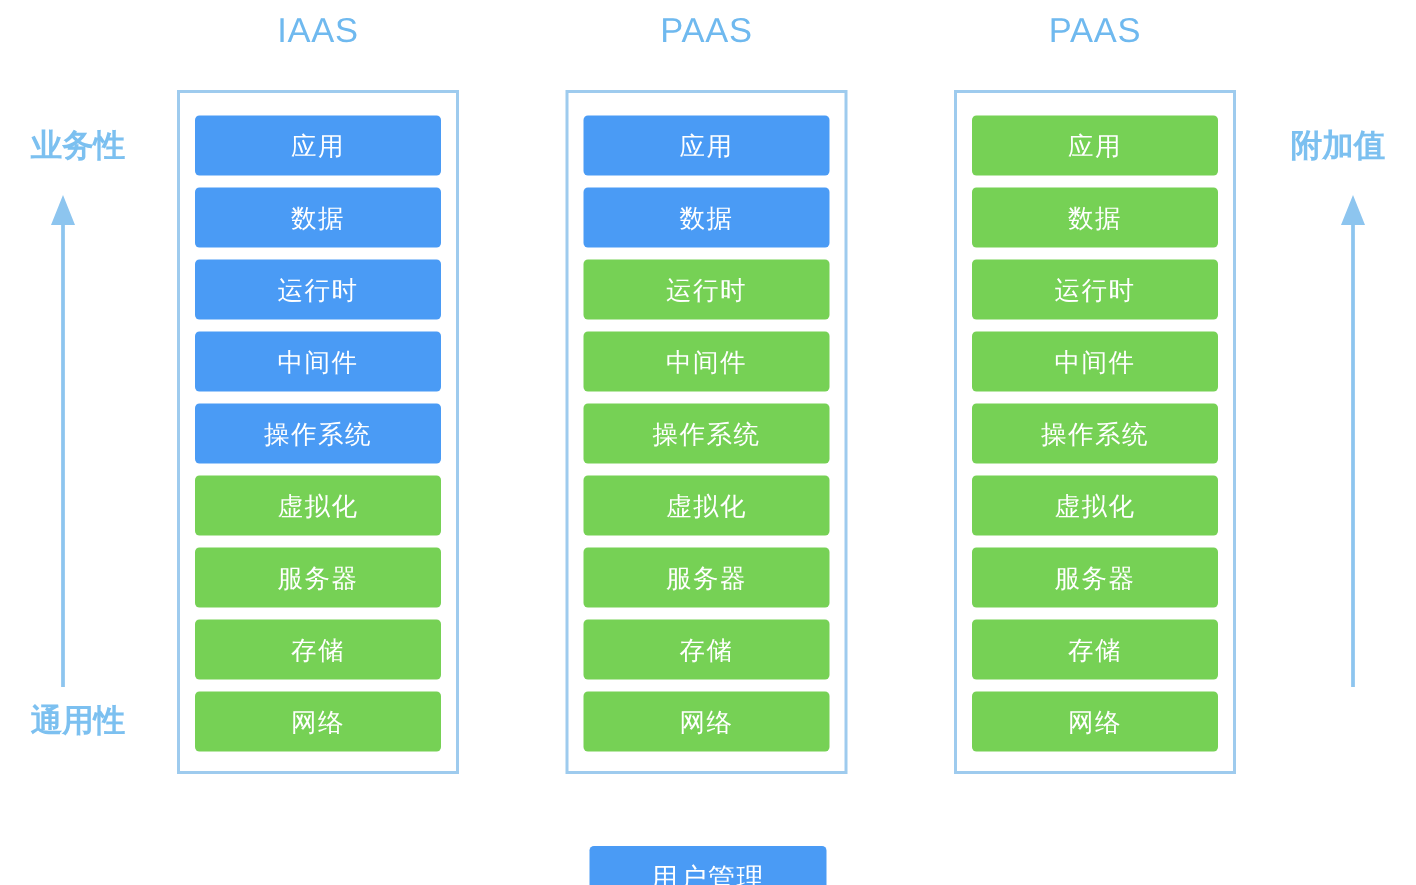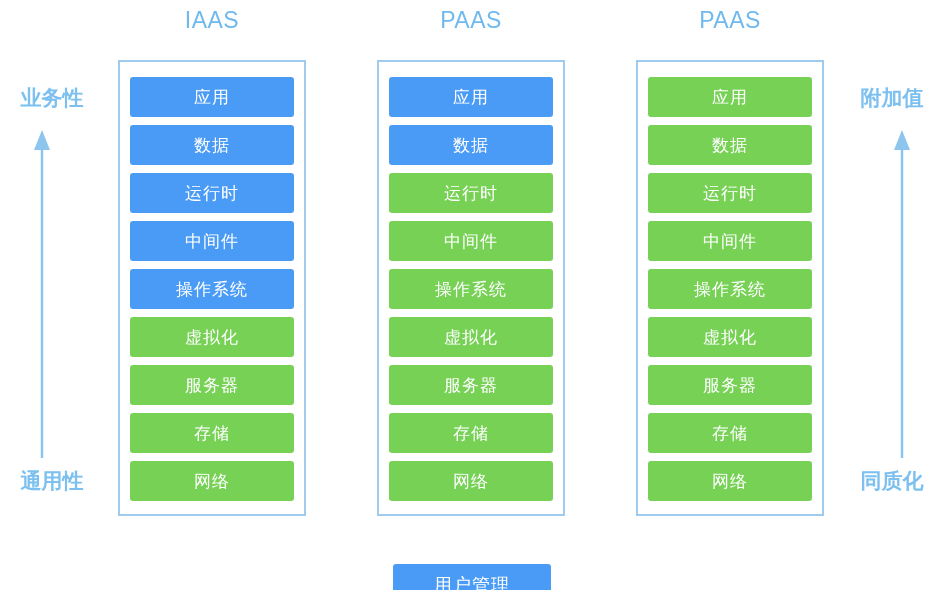--- a/index.html
+++ b/index.html
@@ -132,21 +132,20 @@
   </svg>
   <div class="axis-label bottom">通用性</div>
 </div>
 
 <div class="axis" id="axis-right">
   <div class="axis-label top">附加值</div>
   <svg class="axis-arrow" viewBox="0 0 104 330">
     <line x1="62" y1="330" x2="62" y2="18" stroke="#8dc5ef" stroke-width="2.5"></line>
     <polygon points="62,2 54,22 70,22" fill="#8dc5ef"></polygon>
   </svg>
-  <div class="axis-label bottom">同质化</div>
 </div>
 
 <div class="column" id="column-iaas">
     <div class="layer blue">应用</div>
     <div class="layer blue">数据</div>
     <div class="layer blue">运行时</div>
     <div class="layer blue">中间件</div>
     <div class="layer blue">操作系统</div>
     <div class="layer green">虚拟化</div>
     <div class="layer green">服务器</div>

